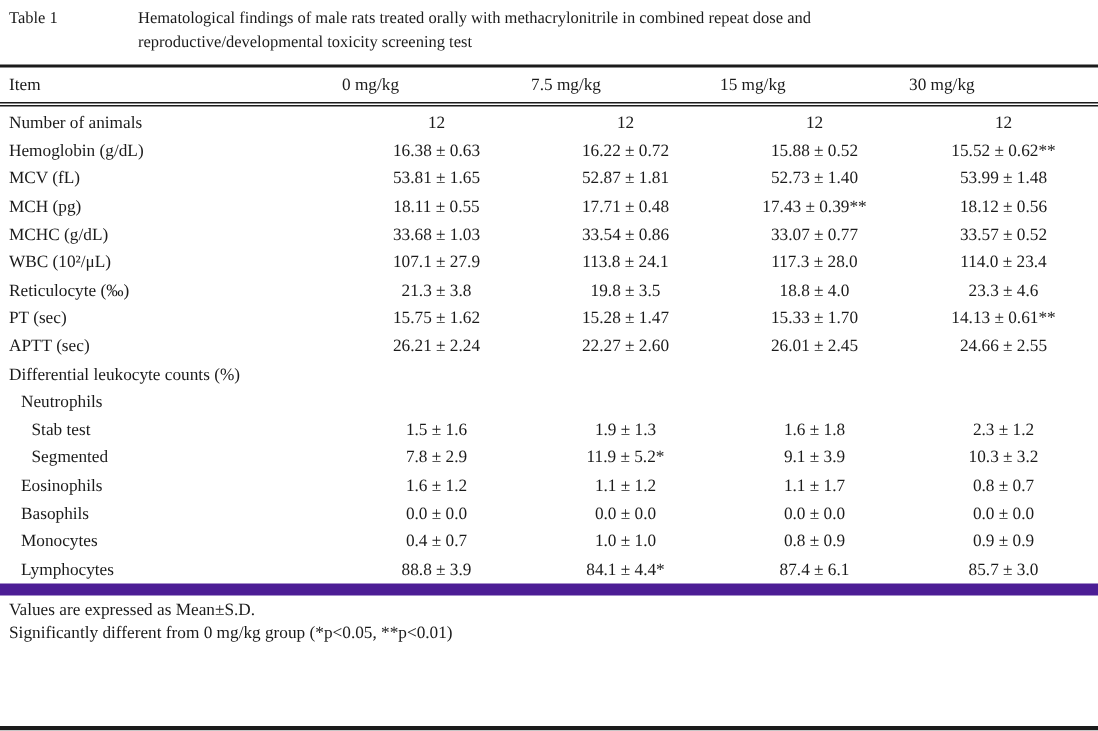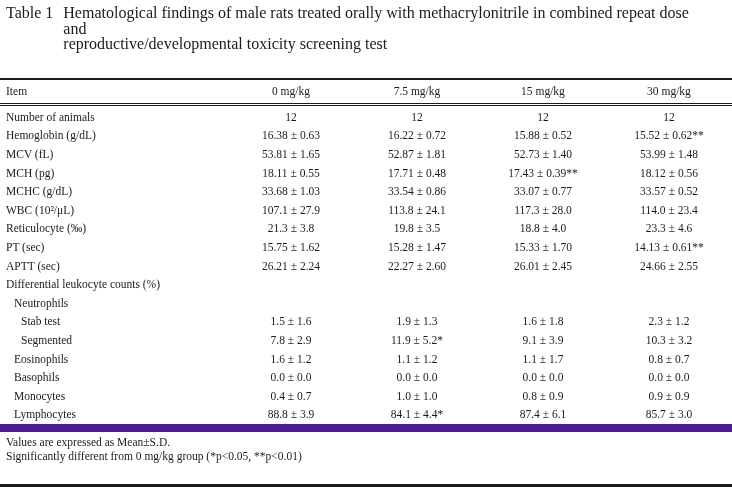--- a/index.html
+++ b/index.html
@@ -14,50 +14,51 @@
     box-sizing: border-box;
     background: #ffffff;
     font-family: "Liberation Serif", "DejaVu Serif", serif;
     color: #1b1b1b;
     border-bottom: 3px solid #1b1b1b;
     overflow: hidden;
   }
   .caption-row {
     display: flex;
     padding: 5px 6px 0 6px;
-    font-size: 16px;
+    font-size: 11px;
     line-height: 15.5px;
+    gap: 32px;
   }
   .caption-label {
     min-width: 44px;
     margin-right: 10px;
     white-space: nowrap;
   }
   .caption-text { flex: 1; max-width: 648px; }
   table.data-table {
     width: 732px;
     border-collapse: collapse;
     table-layout: fixed;
-    margin-top: 26px;
+    margin-top: 7px;
     border-top: 2px solid #1b1b1b;
   }
   table.data-table th,
   table.data-table td {
     padding: 0;
     font-weight: normal;
     font-size: 11.5px;
     white-space: nowrap;
     overflow: visible;
   }
   table.data-table col.item-col  { width: 228px; }
   table.data-table col.value-col { width: 126px; }
   thead th {
     height: 23px;
     border-bottom: 3px double #1b1b1b;
-    text-align: center;
+    text-align: left;
     vertical-align: middle;
   }
   thead th.item-head { text-align: left; padding-left: 6px; }
   tbody td {
     height: 18.6px;
     text-align: center;
     vertical-align: middle;
   }
   tbody td.item-cell { text-align: left; padding-left: 6px; }
   tbody td.indent-1  { padding-left: 14px; }

